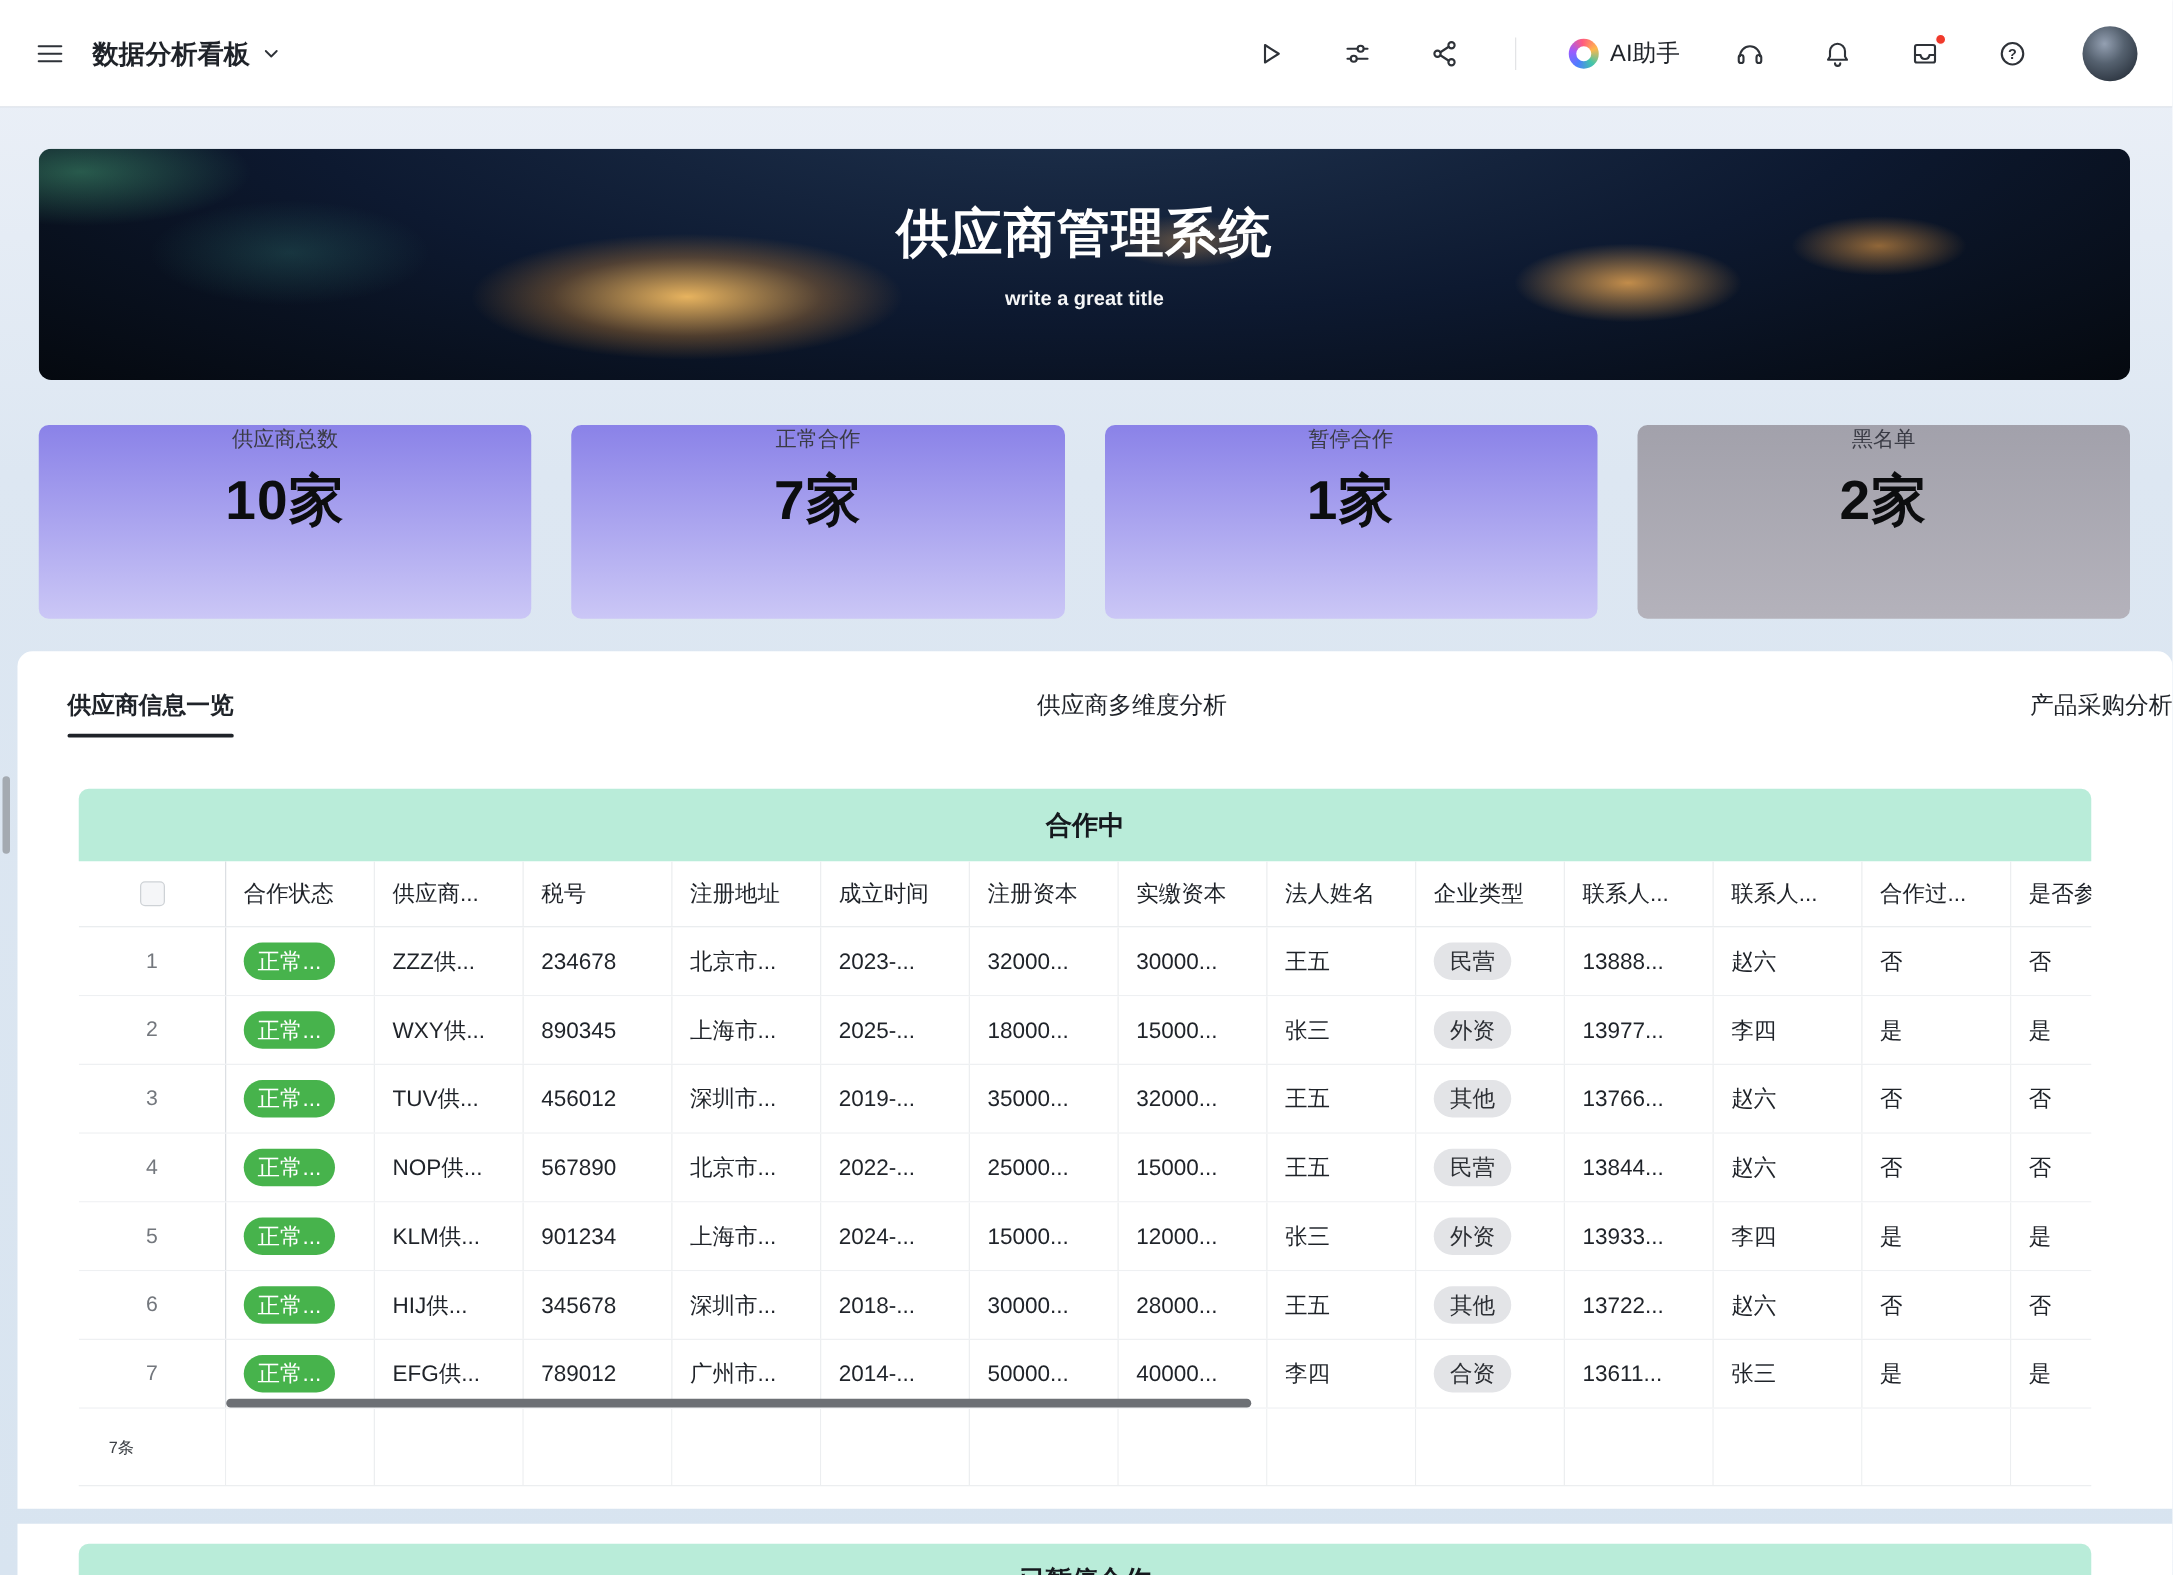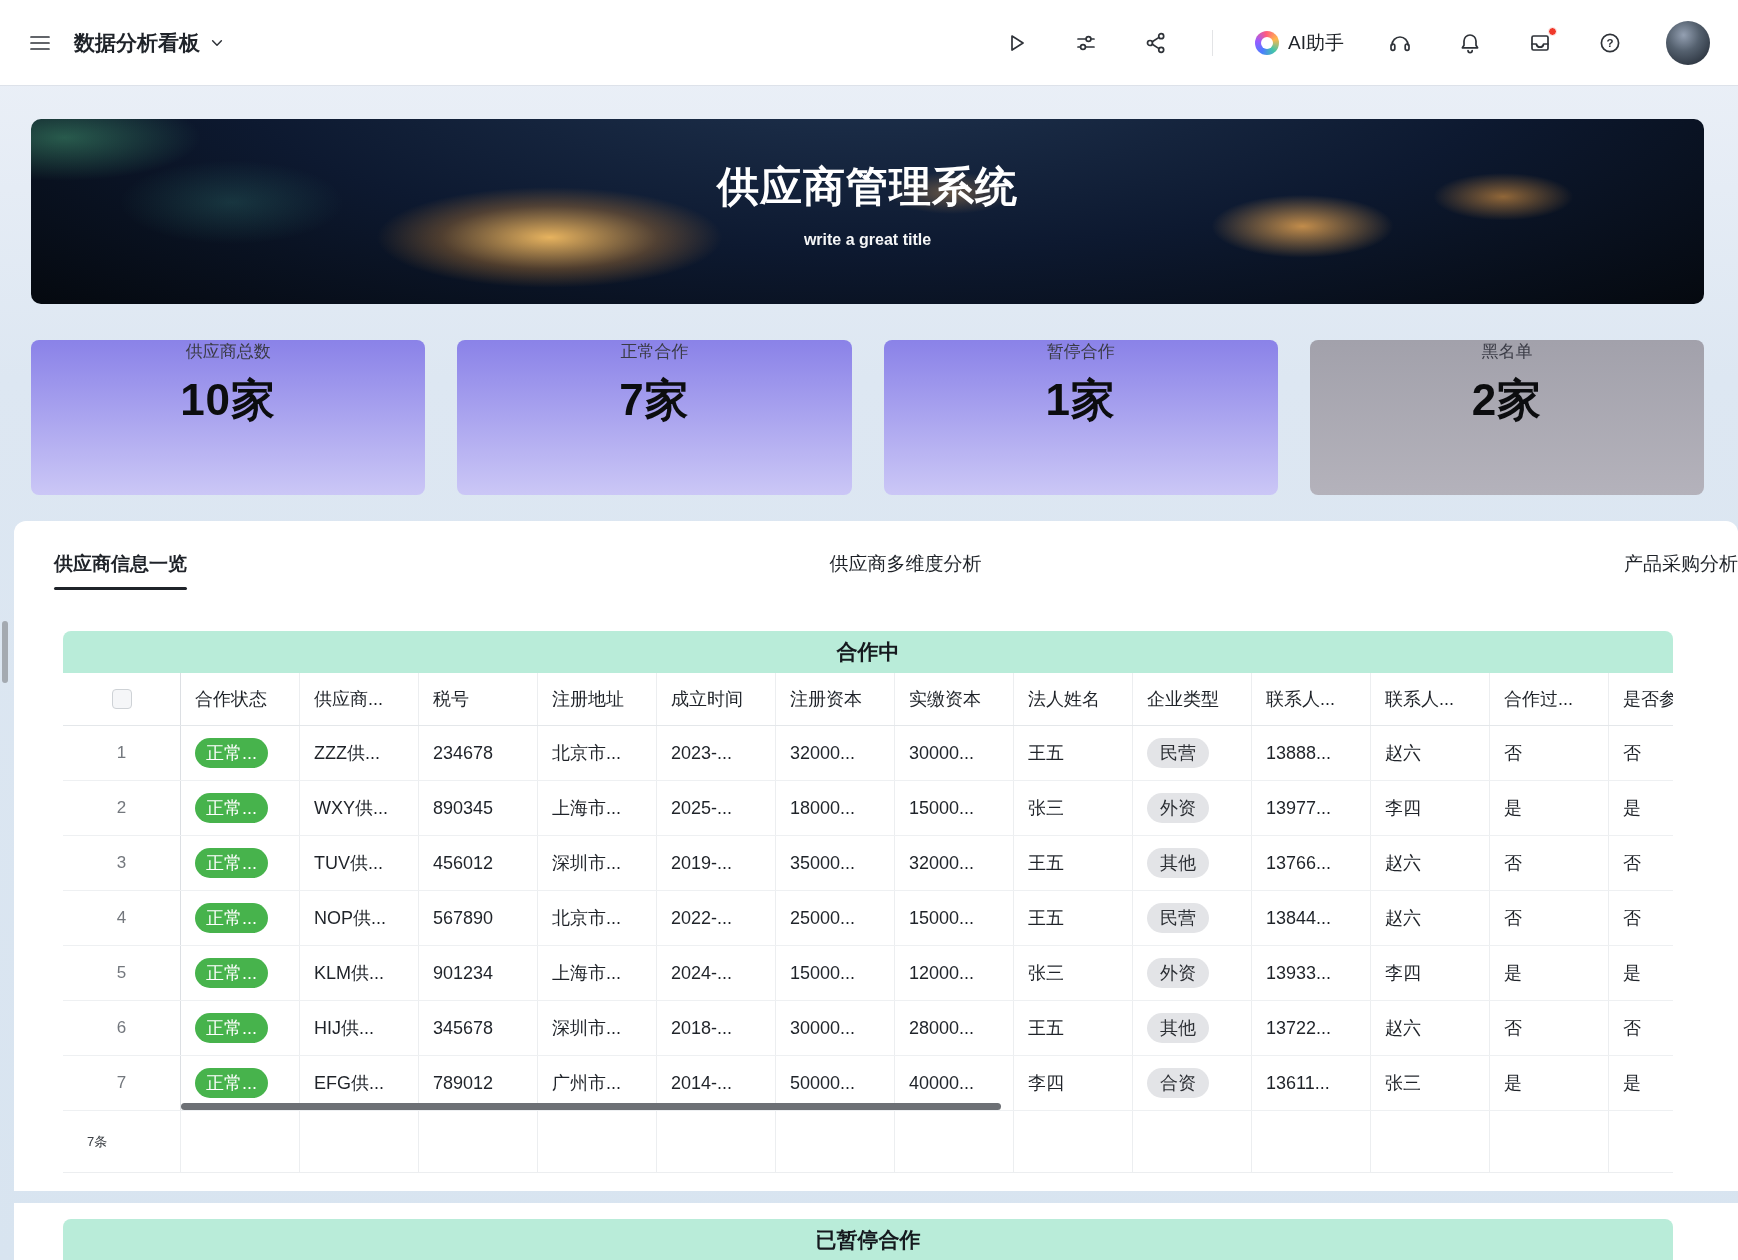--- a/index.html
+++ b/index.html
@@ -63,21 +63,21 @@
   .panel2 { margin-top:12px; padding:16px 0 80px 40px; }
 
   .tabs { display:flex; gap:20px; margin-bottom:41px;justify-content:space-between; }
   .tab { font-size:19px; color:#1f2329; cursor:pointer; }
   .tab::after { content:""; display:block; height:3px; margin-top:10px; border-radius:2px; background:transparent; }
   .tab.active { font-weight:700; }
   .tab.active::after { background:#1f2329; }
 
   .table-block { margin-left:9px; width:1610px; }
   .group-header {
-    height:42px; background:#b9ecd9; border-radius:8px 8px 0 0;
+    height:58px; background:#b9ecd9; border-radius:8px 8px 0 0;
     display:flex; align-items:center; justify-content:center;
     font-size:21px; font-weight:700; color:#15191e;
   }
   .tbl-viewport { width:1610px; overflow:hidden; position:relative; }
   .tbl-inner { width:1665px; }
 
   .trow { display:flex; height:55px; border-bottom:1px solid #eef0f2; background:#fff; align-items:stretch; }
   .thead-row { display:flex; height:53px; border-bottom:1px solid #e4e7ea; }
   .cell {
     flex:0 0 119px; width:119px; padding:0 8px 0 14px; border-right:1px solid #eceef0;

